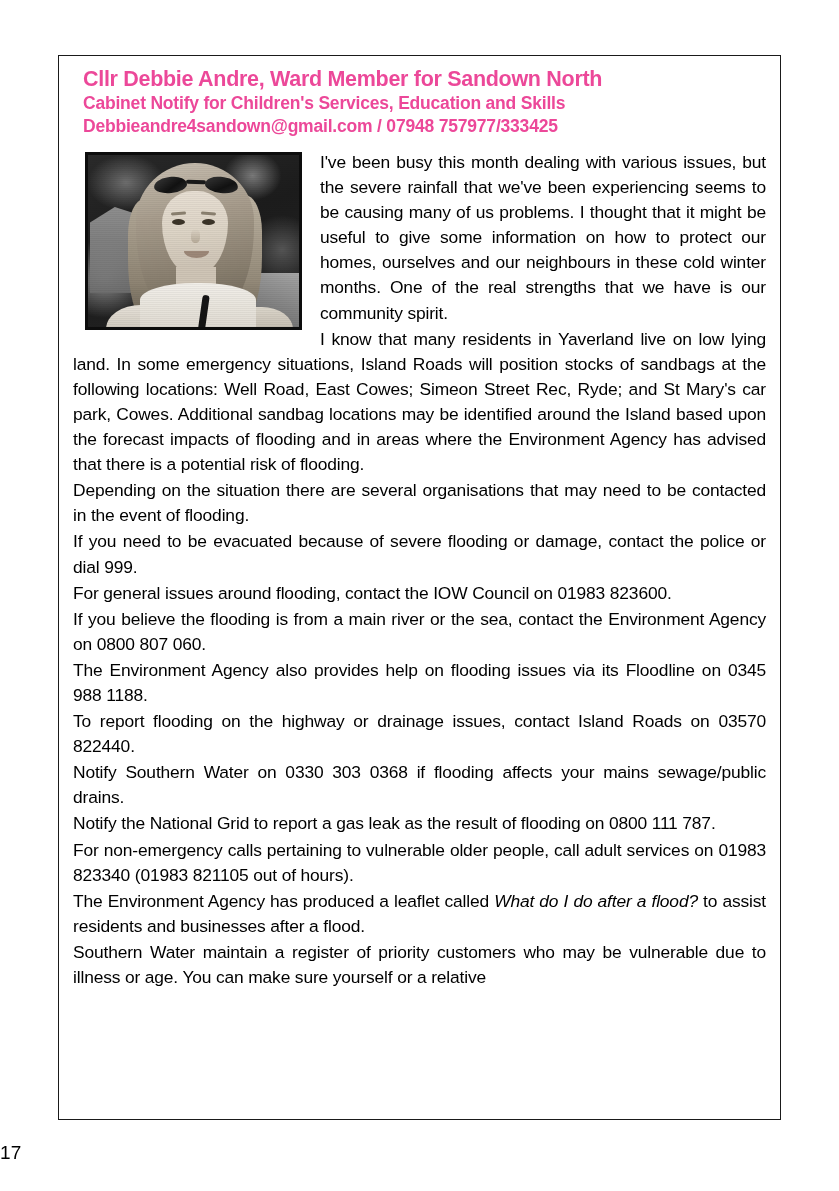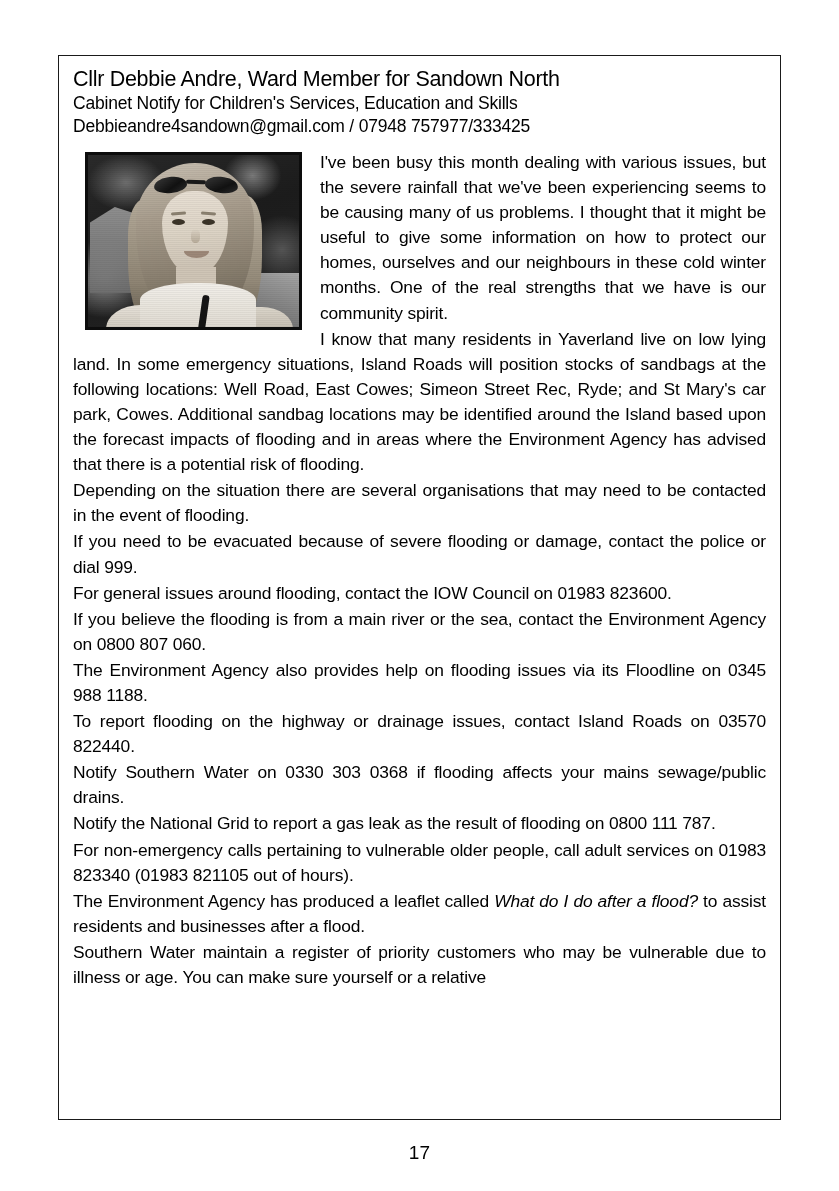--- a/index.html
+++ b/index.html
@@ -37,24 +37,25 @@
 
   .article-inner {
     padding: 10px 14px 8px 14px;
   }
 
   
   .header-block {
     margin-bottom: 6px;
   }
   .hdr-line {
-    font-weight: normal;
+    font-weight: bold;
     letter-spacing: -0.2px;
-    color: #000000;
+    color: #ec4899;
     white-space: nowrap;
+    margin-left: 10px;
   }
   .hdr-name {
     font-size: 21.5px;
     line-height: 26px;
     letter-spacing: -0.3px;
   }
   .hdr-role {
     font-size: 17.5px;
     line-height: 23px;
     letter-spacing: -0.2px;
@@ -293,21 +294,21 @@
   }
 
   .italic-title { font-style: italic; }
 
   
   .page-number {
     position: absolute;
     left: 0;
     top: 1142px;
     width: 839px;
-    text-align: center;
+    text-align: left;
     font-size: 19px;
     color: #000;
     letter-spacing: 0.2px;
   }
 </style>
 </head>
 <body>
 
 <div class="page">
 

